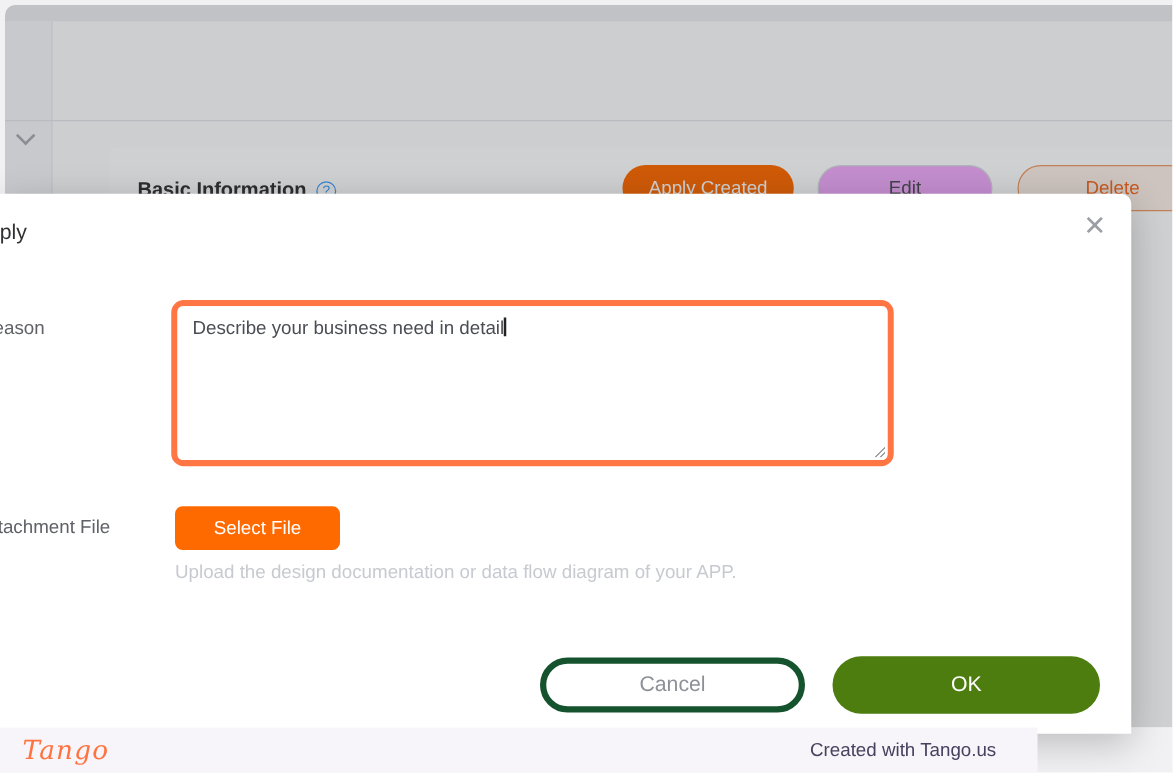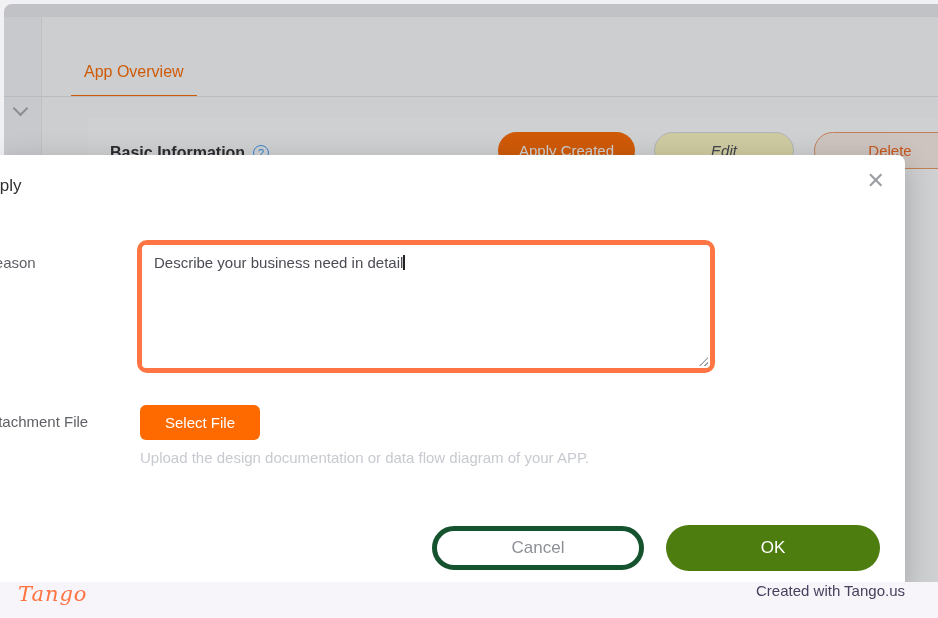--- a/index.html
+++ b/index.html
@@ -36,21 +36,21 @@
   .card-title { font-size:16px; font-weight:bold; color:#303133; }
   .help-icon {
     width:16px; height:16px; border:1px solid #409eff; border-radius:50%;
     color:#409eff; font-size:11px; line-height:14px; text-align:center; display:inline-block;
   }
   .pill-btn {
     position:absolute; top:14px; height:37px; border-radius:19px;
     font-size:15px; display:flex; align-items:center; justify-content:center; cursor:pointer;
   }
   .btn-apply { left:410px; width:137px; background:#ff6a00; color:#ffffff; }
-  .btn-edit  { left:566px; width:140px; background:#fef9c3; color:#4a4d53; border:1px solid #d7dadf;font-style:italic; }
+  .btn-edit  { left:566px; width:140px; background:#f0abfc; color:#4a4d53; border:1px solid #d7dadf; }
   .btn-delete{ left:726px; width:152px; background:#fdf0e8; color:#f5671c; border:1px solid #ef9a64; }
   .dim-overlay { position:absolute; inset:0; background:rgba(30,32,38,0.21); }
 
   
   .modal {
     position:absolute; left:0; top:155px; width:905px; height:432px;
     background:#ffffff; border-radius:0 8px 0 0; z-index:10;
     box-shadow:0 8px 30px rgba(0,0,0,0.22);
   }
   .modal-title { position:absolute; left:-21px; top:21px; font-size:17px; color:#303133; white-space:nowrap; }
@@ -71,21 +71,21 @@
     padding:9px 12px; font-size:15px; color:#4a4d53; cursor:text;
   }
   .caret { display:inline-block; width:1.5px; height:15px; background:#222; vertical-align:-2px; }
   .resize-handle {
     position:absolute; right:2px; bottom:2px; width:9px; height:9px;
     background:repeating-linear-gradient(-45deg, transparent 0 2px, #9aa0a6 2px 3.2px);
     clip-path:polygon(100% 0, 100% 100%, 0 100%);
   }
 
   .select-file-btn {
-    position:absolute; left:140px; top:250px; width:120px; height:35px;
+    position:absolute; left:140px; top:250px; width:132px; height:35px;
     background:#ff6a00; border:none; border-radius:6px; color:#ffffff; font-size:15px;
     display:flex; align-items:center; justify-content:center; cursor:pointer;
     font-family:"Liberation Sans", sans-serif;
   }
   .attach-hint { position:absolute; left:140px; top:294px; font-size:15px; color:#c7cad0; white-space:nowrap; }
 
   .modal-btn {
     position:absolute; font-size:17px; display:flex; align-items:center; justify-content:center;
     cursor:pointer; font-family:"Liberation Sans", sans-serif;
   }
@@ -93,42 +93,41 @@
     left:432px; top:371px; width:212px; height:44px; border-radius:22px;
     background:#ffffff; border:5px solid #14532d; color:#8d9197;
   }
   .btn-ok {
     left:666px; top:370px; width:214px; height:46px; border-radius:23px;
     background:#4d7c0f; border:none; color:#ffffff;
   }
 
   
   .tango-bar {
-    position:absolute; left:0; top:582px; width:938px; height:36px;
+    position:absolute; left:0; top:582px; width:830px; height:36px;
     background:#f7f5f9; z-index:50;
-    display:flex; justify-content:space-between;
+    display:flex; align-items:center; justify-content:space-between;
     padding:0 33px 0 18px;
   }
   .tango-logo {
     font-family:"DejaVu Serif", serif; font-style:italic; font-size:21px;
     color:#ff7342; letter-spacing:1px;
   }
   .tango-credit { font-size:15px; color:#46415f; }
 </style>
 </head>
 <body>
 
 <div class="page">
   <div class="topbar"></div>
   <div class="side-rail">
     <span class="chevron"></span>
   </div>
 
   <div class="tabs">
-    <div class="tab active">App Overview</div>
   </div>
   <div class="tabs-border"></div>
 
   <div class="card">
     <div class="card-title-row">
       <span class="card-title">Basic Information</span>
       <span class="help-icon">?</span>
     </div>
     <div class="pill-btn btn-apply">Apply Created</div>
     <div class="pill-btn btn-edit">Edit</div>

